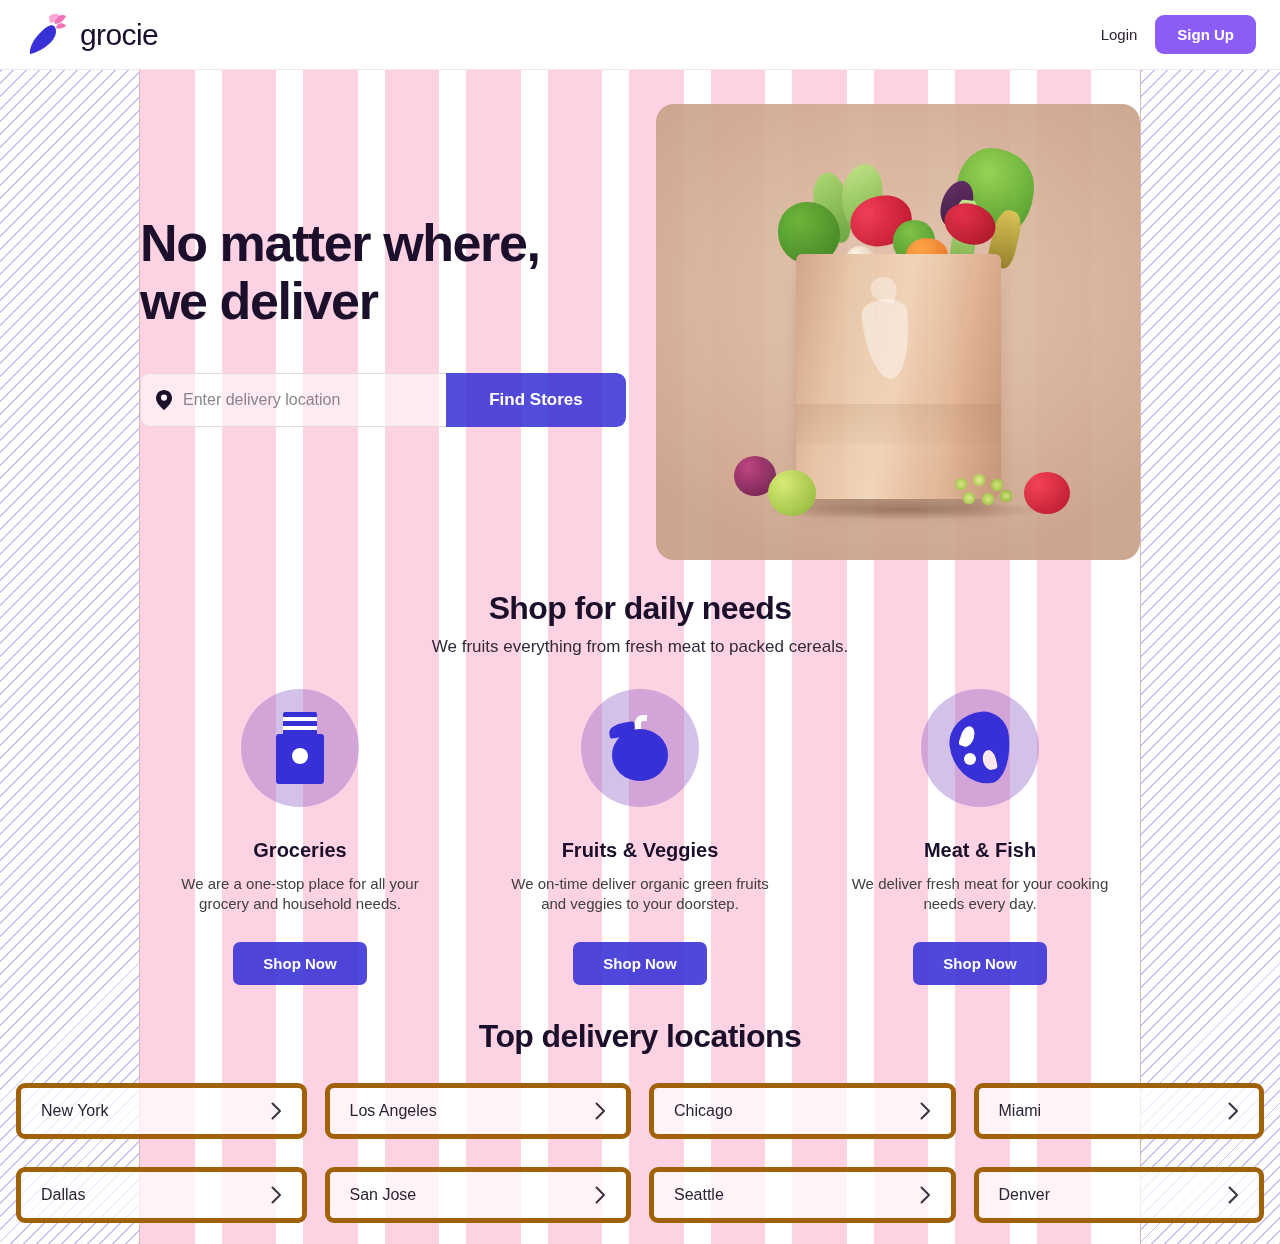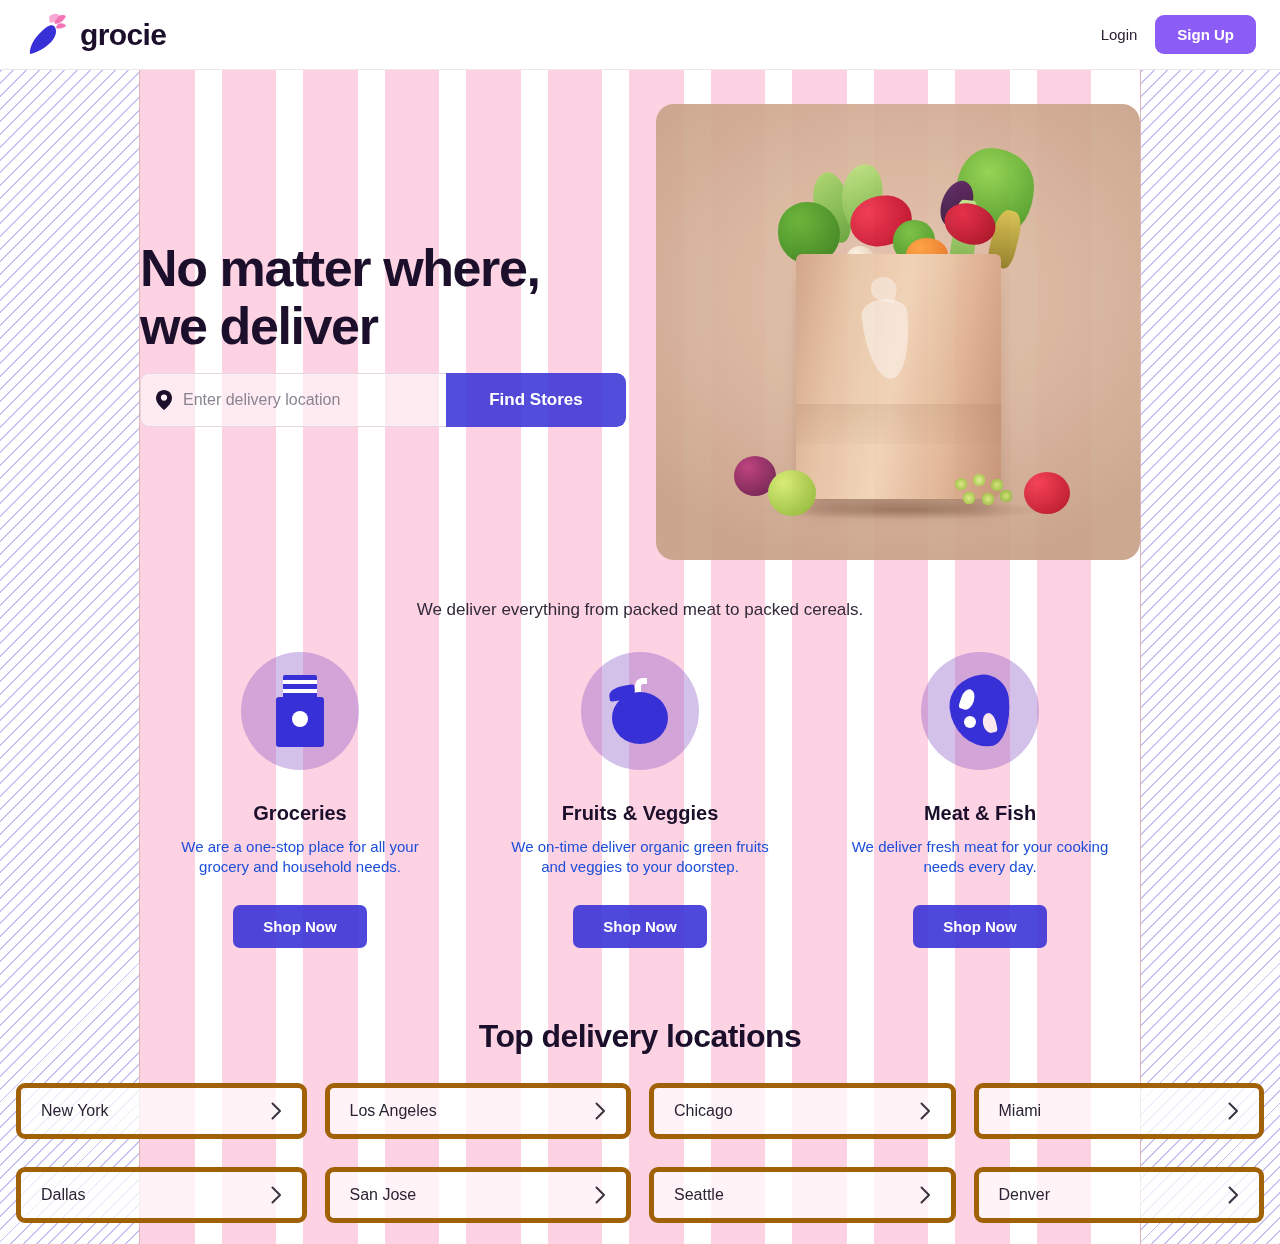--- a/index.html
+++ b/index.html
@@ -52,21 +52,21 @@
     width:1280px; height:70px;
     background:#ffffff;
     border-bottom:1px solid #efe6ec;
     display:flex; align-items:center;
     padding:0 24px 0 24px;
     z-index:30;
   }
   .brand { display:flex; align-items:center; gap:10px; }
   .brand-mark { width:46px; height:46px; position:relative; }
   .brand-name {
-    font-size:30px; font-weight:bold; color:#1b0f2b;
+    font-size:30px; font-weight:normal; color:#1b0f2b;
     letter-spacing:-0.6px;
   }
   .header-spacer { flex:1; }
   .login-link {
     font-size:15px; color:#2b2033; margin-right:18px;
     cursor:pointer;
   }
   .signup-btn {
     background:#8b5cf6; color:#ffffff;
     font-size:15px; font-weight:600;
@@ -74,21 +74,21 @@
     padding:11px 22px; cursor:pointer;
     font-family:"Liberation Sans", sans-serif;
   }
 
   
   .hero {
     position:absolute; left:0; top:70px;
     width:1280px; height:520px;
     z-index:10;
   }
-  .hero-text { position:absolute; left:140px; top:169px; width:520px; }
+  .hero-text { position:absolute; left:140px; top:144px; width:520px; }
   .hero-title {
     font-size:52px; line-height:58px; font-weight:bold;
     color:#1b0f2b; letter-spacing:-1.4px;
     white-space:pre-line;
   }
   .search-bar {
     position:absolute; left:140px; top:303px;
     display:flex; height:54px;
     border-radius:9px; overflow:hidden;
   }
@@ -280,21 +280,21 @@
     width:118px; height:118px; margin:0 auto;
     border-radius:50%;
     background:rgba(125,74,194,0.34);
     display:flex; align-items:center; justify-content:center;
     position:relative;
   }
   .card-title {
     margin-top:32px; font-size:20px; font-weight:bold; color:#1b0f2b;
   }
   .card-desc {
-    margin-top:12px; font-size:15px; line-height:20px; color:#1d4ed8;
+    margin-top:12px; font-size:15px; line-height:20px; color:#404040;
     padding:0 40px;
     text-align:center;
   }
   .shop-btn {
     margin-top:28px;
     background:rgba(55,48,214,0.88); color:#ffffff;
     border:none; border-radius:7px;
     font-size:15px; font-weight:600;
     padding:13px 30px; cursor:pointer;
     font-family:"Liberation Sans", sans-serif;
@@ -469,21 +469,22 @@
       <div class="hi-logo-wm"></div>
       <div class="hi-shadow"></div>
       <div class="veg v-plum"></div>
       <div class="veg v-apple"></div>
       <div class="veg v-grapes"></div>
       <div class="veg v-redtomato"></div>
     </div>
   </div>
 
   <div class="section sec-needs">
-    <div class="sec-sub">We deliver everything from packed meat to packed cereals.</div>
+    <div class="sec-title">Shop for daily needs</div>
+    <div class="sec-sub">We fruits everything from fresh meat to packed cereals.</div>
 
     <div class="cards">
 
       <div class="card">
         <div class="card-icon-wrap">
           <span class="ic-milk">
             <span class="neck"></span>
               <span class="body"></span>
               <span class="dot"></span>
           </span>

